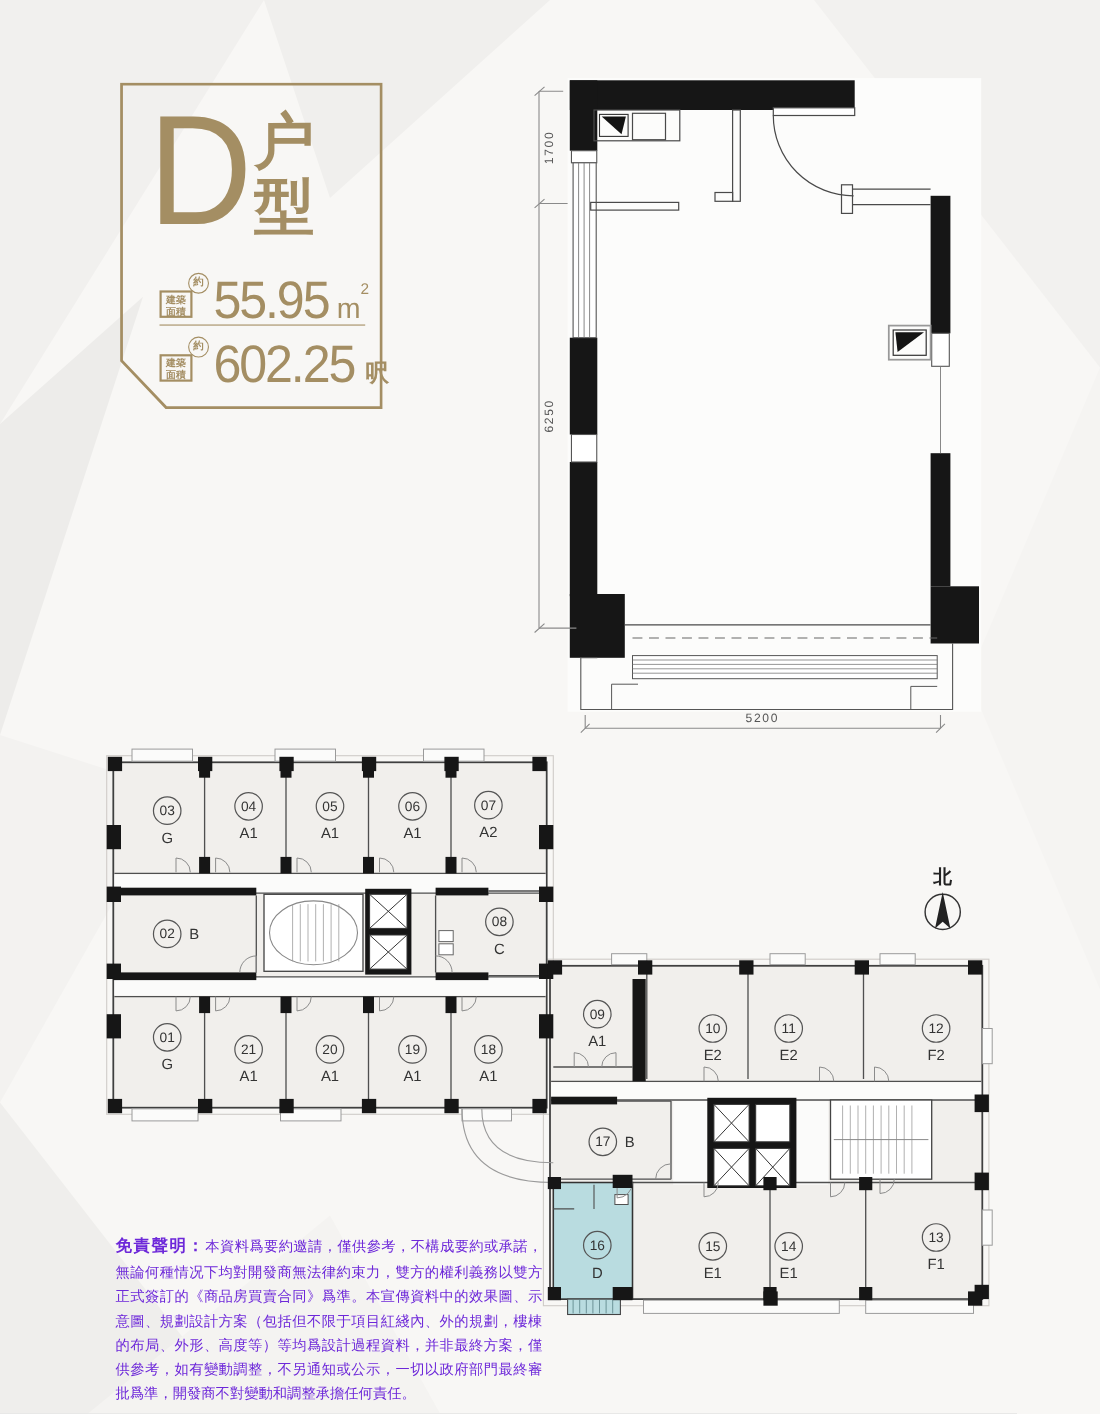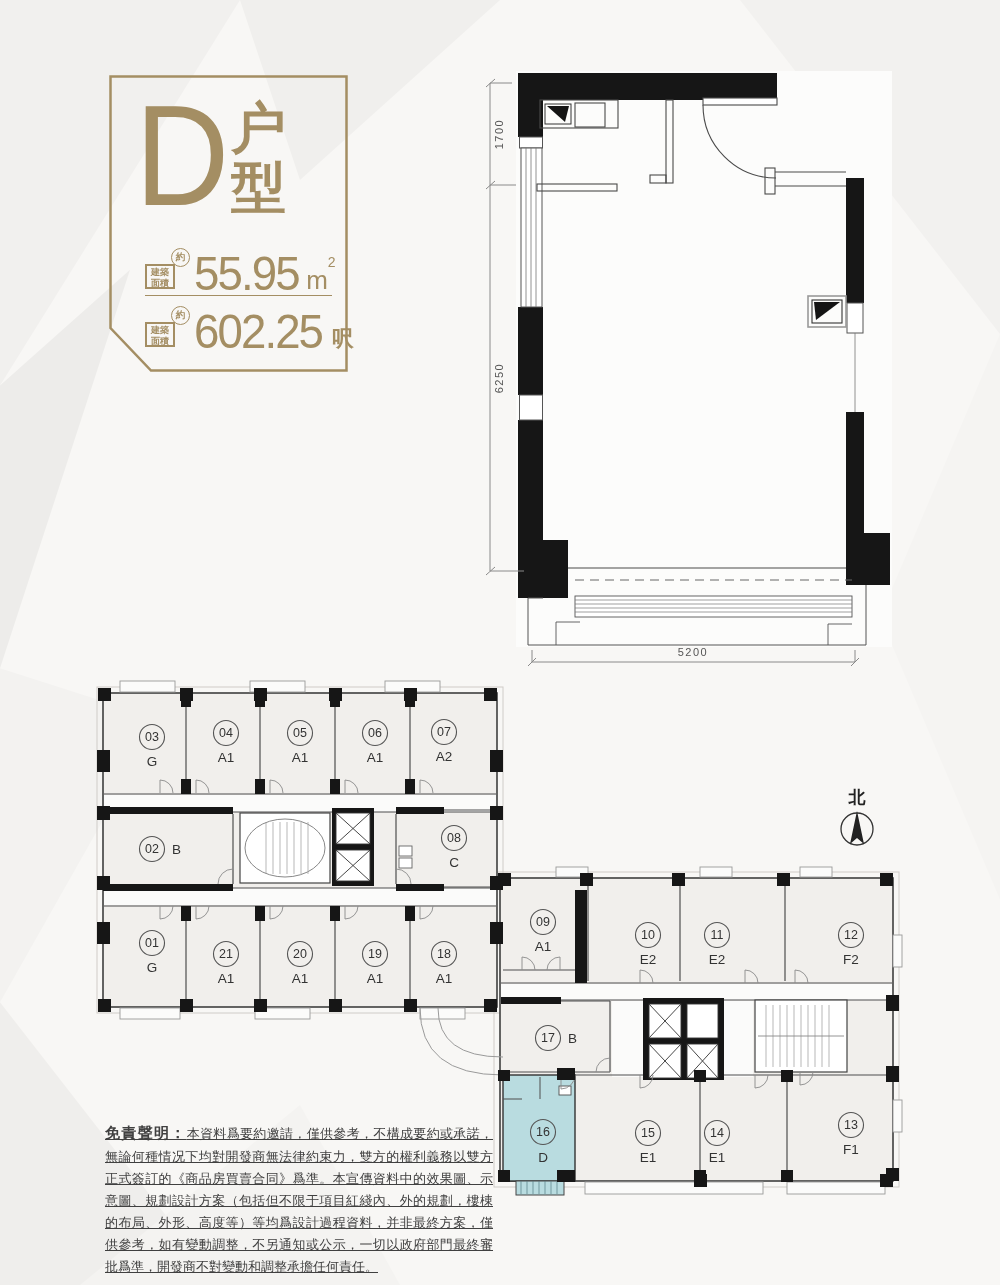--- a/index.html
+++ b/index.html
@@ -28,21 +28,21 @@
                     line-height:16px;text-align:center;margin:0 4px 26px -4px;font-weight:bold;}
   .area-row .val{font-size:48px;line-height:.82;font-weight:500;letter-spacing:-2px;transform:scaleX(.95);
                  transform-origin:left bottom;}
   .area-row .unit-m{font-size:26px;font-weight:500;margin-left:2px;line-height:1;}
   .area-row .unit-sup{font-size:14px;line-height:1;margin-bottom:24px;font-weight:500;}
   .area-row .unit-cjk{font-size:22px;font-weight:bold;margin-left:3px;line-height:1.1;}
   .tb-divider{position:absolute;left:36px;top:220px;width:187px;border-top:1.5px solid #a48e63;}
 
   
   .disclaimer{position:absolute;left:105px;top:1120px;width:388px;font-size:13px;line-height:1.7;
-              color:#404040;text-align:justify;text-decoration:underline;}
+              color:#6d28d9;text-align:justify;}
   .disclaimer b{font-size:15px;letter-spacing:1px;}
 </style>
 </head>
 <body>
 
 <div class="page">
 
   <div class="bg-poly" style="background:#f1f0ee;clip-path:polygon(0% 0%,24% 0%,0% 30%);"></div>
   <div class="bg-poly" style="background:#edecea;clip-path:polygon(0% 30%,13% 21%,0% 52%);"></div>
   <div class="bg-poly" style="background:#f3f2f0;clip-path:polygon(0% 52%,16% 56%,0% 78%);"></div>

